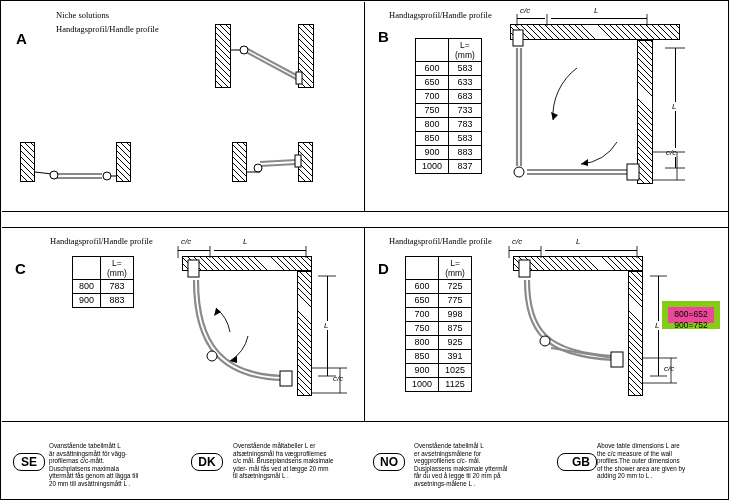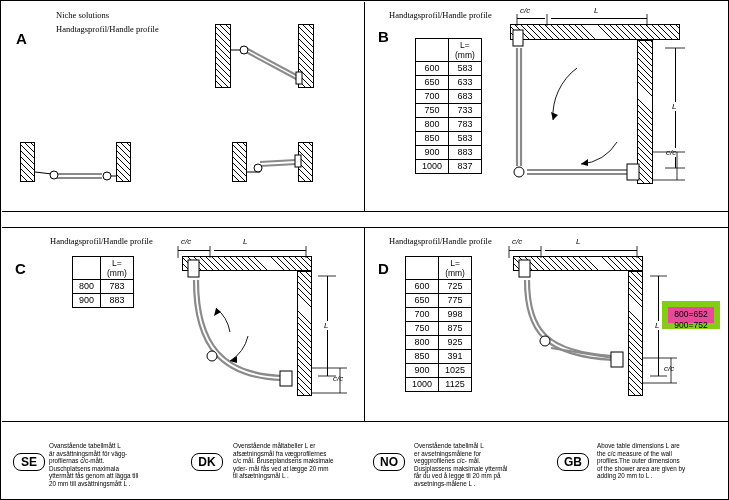--- a/index.html
+++ b/index.html
@@ -435,20 +435,20 @@
 til afsætningsmål L .</div>
 
   <div class="code" style="left:372px; top:452px;">NO</div>
   <div class="footer-cell" style="left:413px; top:441px; width:118px;">Ovenstående tabellmål L
 er avsetningsmålene for
 veggprofilenes c/c- mål.
 Dusjplassens maksimale yttermål
 får du ved å legge til 20 mm på
 avsetnings-målene L .</div>
 
-  <div class="code" style="left:556px; top:452px;">GB</div>
+  <div class="code" style="left:556px; top:452px;padding-left:8px;">GB</div>
   <div class="footer-cell" style="left:596px; top:441px; width:122px;">Above table dimensions L are
 the c/c measure of the wall
 profiles.The outer dimensions
 of the shower area are given by
 adding 20 mm to L .</div>
 
 </div>
 
 </body></html>

